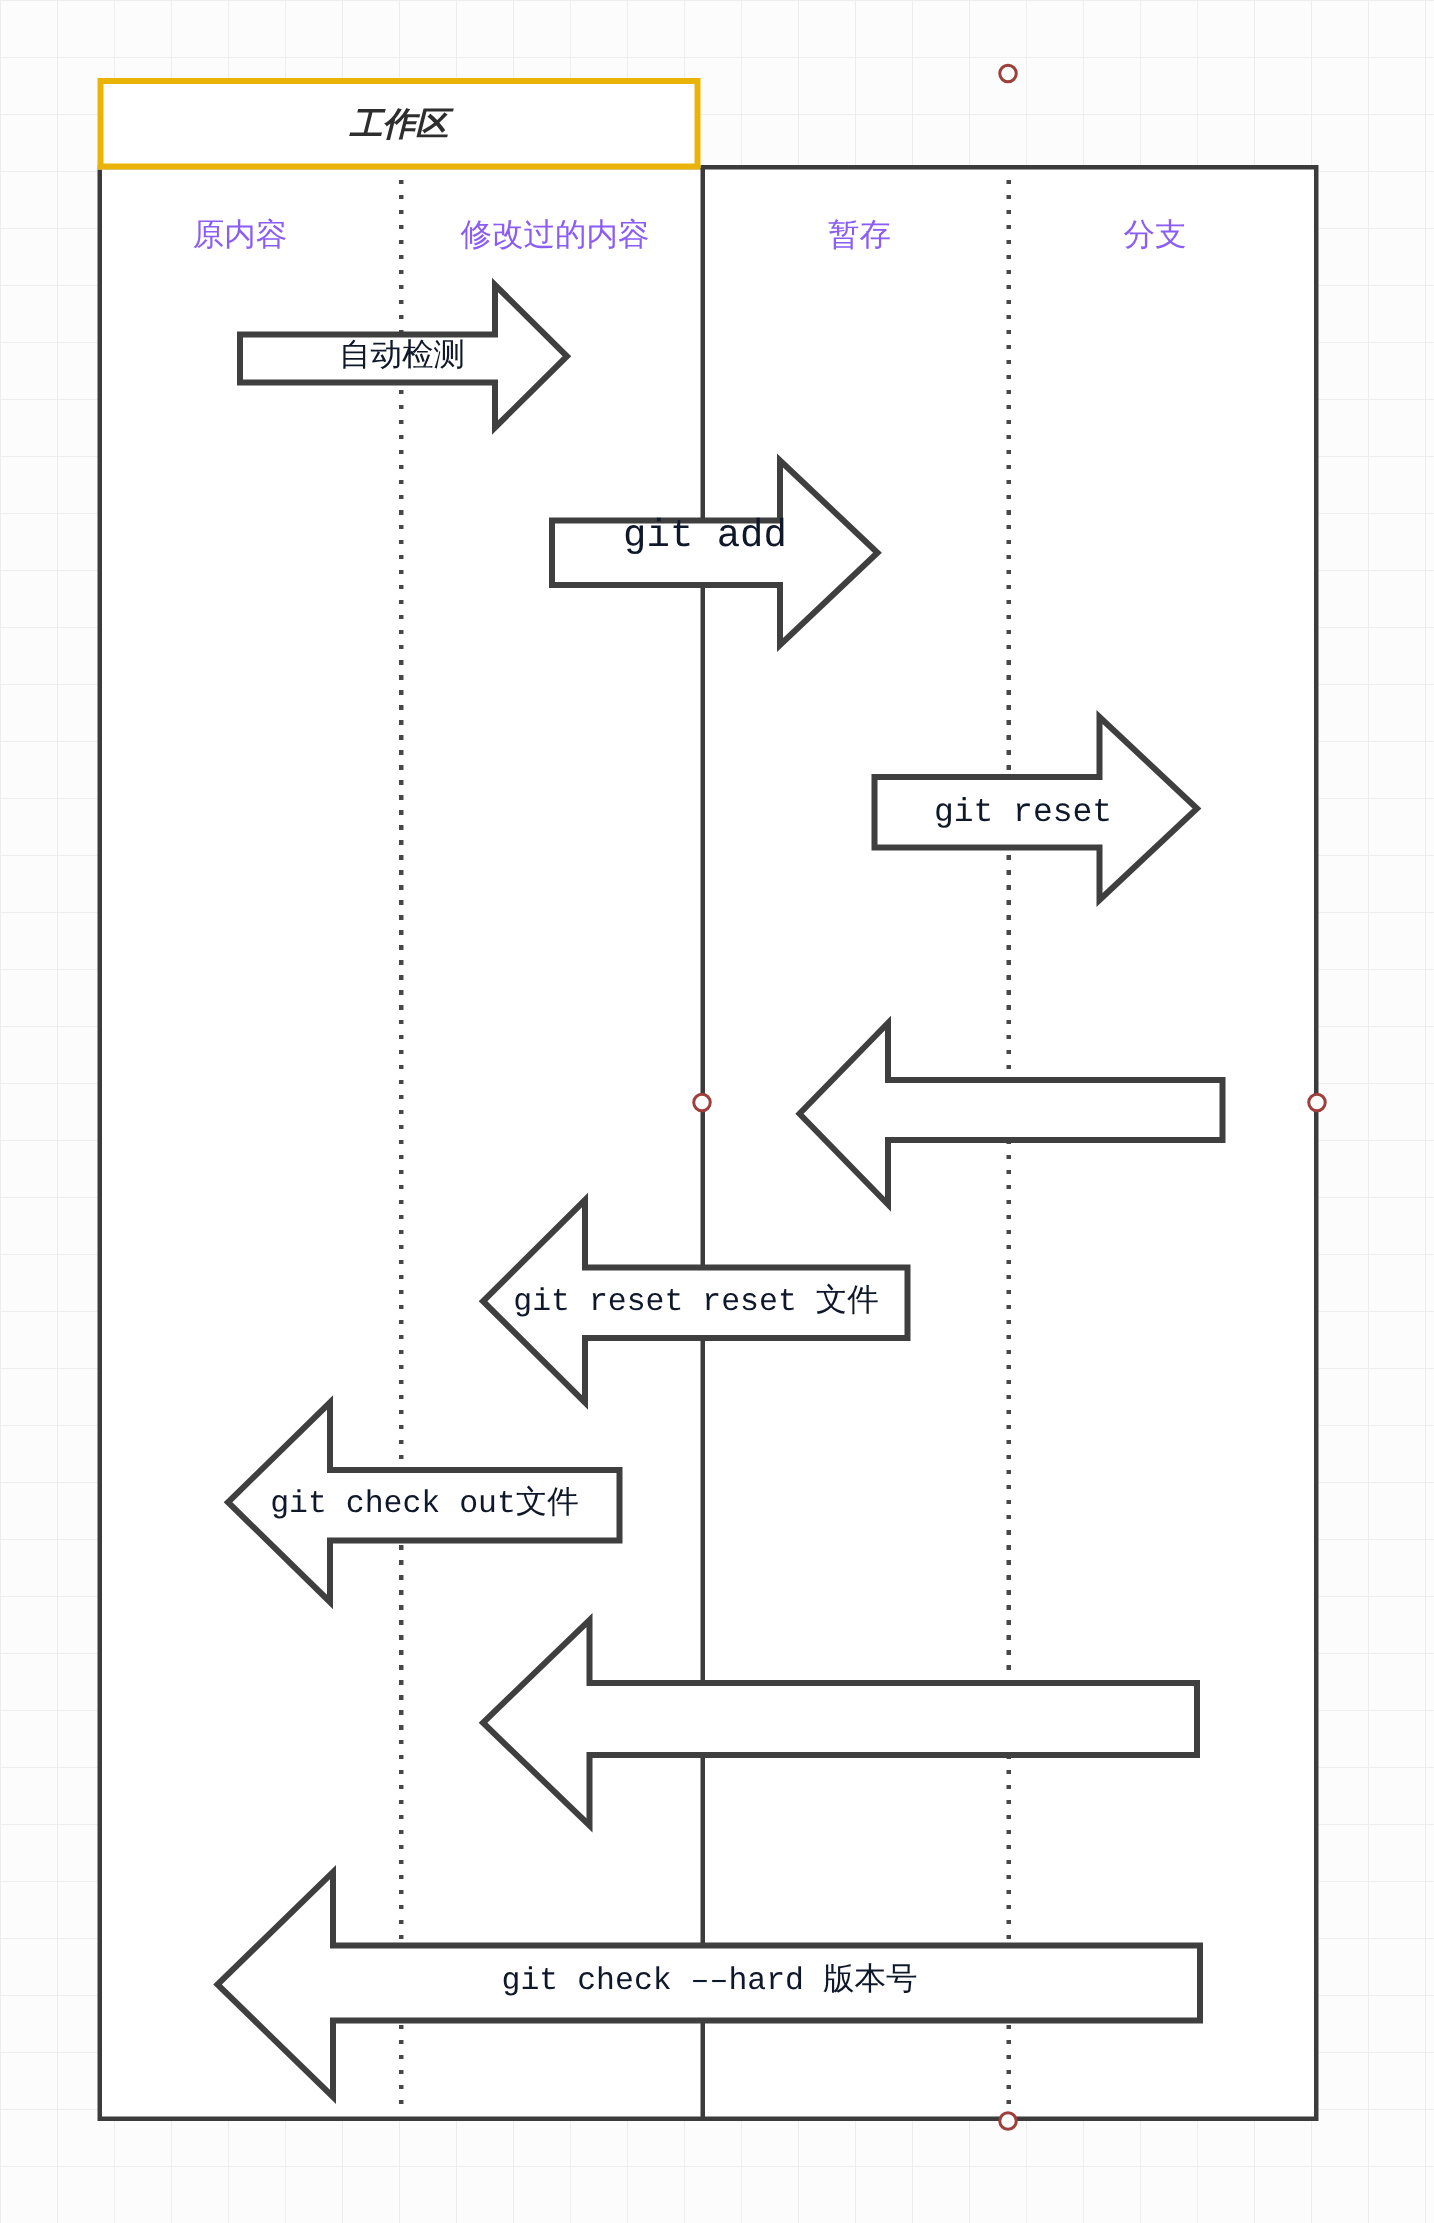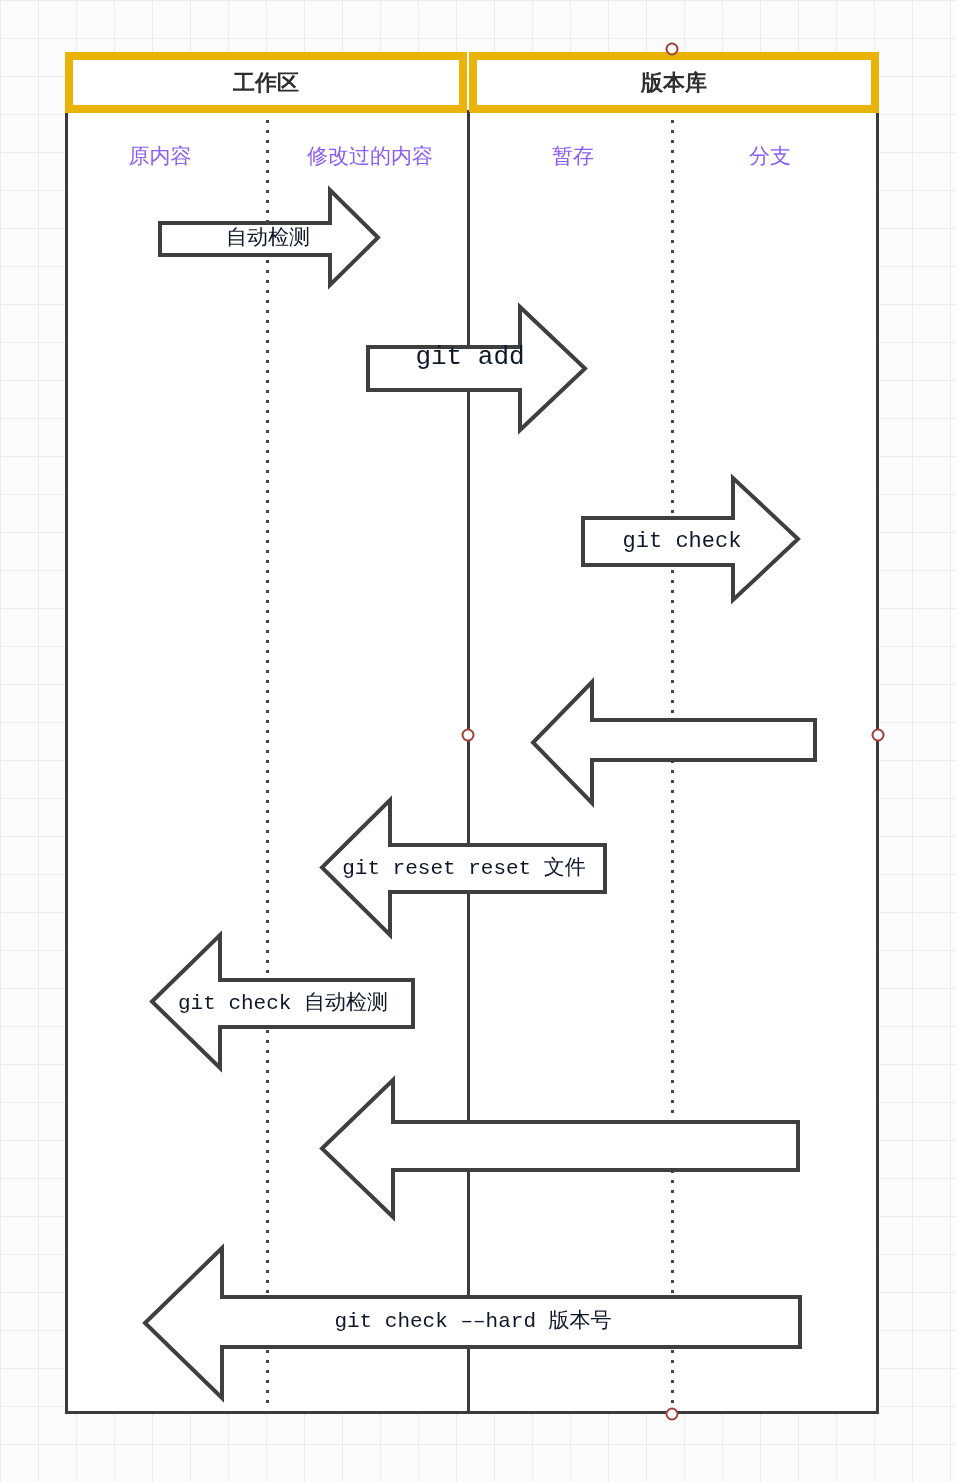--- a/index.html
+++ b/index.html
@@ -9,24 +9,25 @@
     font-family:"Liberation Sans","DejaVu Sans",sans-serif;
     background-color:#fcfcfc;
     background-image:
       linear-gradient(#ededed 1px, transparent 1px),
       linear-gradient(90deg, #ededed 1px, transparent 1px);
     background-size:38px 38px;
     overflow:hidden;
   }
   .abs{position:absolute;box-sizing:border-box;}
   .header-box{
-    background:#fff;border:8px solid #eab308;
+    background:#fff;border:4px solid #eab308;
     display:flex;align-items:center;justify-content:center;
     font-weight:bold;font-size:22px;color:#2e2e2e;
     z-index:2;
+    font-style:italic;
   }
   .body-box{
     background:#fff;border:3px solid #3b3b3b;z-index:1;
   }
   .vline{background:#3b3b3b;width:3px;z-index:2;}
   .dotline{
     width:3px;z-index:2;
     background-image:repeating-linear-gradient(to bottom,#474747 0 3px,transparent 3px 10px);
   }
   .col-label{
@@ -49,23 +50,20 @@
 </head>
 <body>
 
 <div class="abs" style="left:0;top:0;width:956px;height:1482px;">
 
   <div class="abs body-box" style="left:65px;top:110px;width:814px;height:1304px;"></div>
 
   <div class="abs header-box" style="left:65px;top:52px;width:402px;height:61px;">
     <span>工作区</span>
   </div>
-  <div class="abs header-box" style="left:469px;top:52px;width:410px;height:61px;">
-    <span>版本库</span>
-  </div>
 
   <div class="abs vline" style="left:467px;top:112px;height:1300px;"></div>
 
   <div class="abs dotline" style="left:266px;top:120px;height:1290px;"></div>
   <div class="abs dotline" style="left:671px;top:120px;height:1290px;"></div>
 
   <div class="abs col-label" style="left:160px;top:142px;">原内容</div>
   <div class="abs col-label" style="left:370px;top:142px;">修改过的内容</div>
   <div class="abs col-label" style="left:573px;top:142px;">暂存</div>
   <div class="abs col-label" style="left:770px;top:142px;">分支</div>
@@ -82,41 +80,41 @@
       <polygon points="0,40 152,40 152,0 217,61.5 152,123 152,83 0,83"></polygon>
     </svg>
   </div>
   <div class="abs arrow-label" style="left:470px;top:336px;height:43px;line-height:43px;font-size:26px;">git add</div>
 
   <div class="abs arrow" style="left:583px;top:478px;width:215px;height:122px;">
     <svg width="215" height="122" viewBox="0 0 215 122">
       <polygon points="0,40 150,40 150,0 215,61 150,122 150,87 0,87"></polygon>
     </svg>
   </div>
-  <div class="abs arrow-label" style="left:682px;top:518px;height:47px;line-height:47px;font-size:22px;">git check</div>
+  <div class="abs arrow-label" style="left:682px;top:518px;height:47px;line-height:47px;font-size:22px;">git reset</div>
 
   <div class="abs arrow" style="left:533px;top:682px;width:282px;height:121px;">
     <svg width="282" height="121" viewBox="0 0 282 121">
       <polygon points="282,38 59,38 59,0 0,60.5 59,121 59,78 282,78"></polygon>
     </svg>
   </div>
 
   <div class="abs arrow" style="left:322px;top:800px;width:283px;height:135px;">
     <svg width="283" height="135" viewBox="0 0 283 135">
       <polygon points="283,45 68,45 68,0 0,67.5 68,135 68,92 283,92"></polygon>
     </svg>
   </div>
   <div class="abs arrow-label" style="left:464px;top:845px;height:47px;line-height:47px;">git reset reset 文件</div>
 
   <div class="abs arrow" style="left:152px;top:935px;width:261px;height:133px;">
     <svg width="261" height="133" viewBox="0 0 261 133">
       <polygon points="261,45 68,45 68,0 0,66.5 68,133 68,92 261,92"></polygon>
     </svg>
   </div>
-  <div class="abs arrow-label" style="left:283px;top:980px;height:47px;line-height:47px;">git check 自动检测</div>
+  <div class="abs arrow-label" style="left:283px;top:980px;height:47px;line-height:47px;">git check out文件</div>
 
   <div class="abs arrow" style="left:322px;top:1080px;width:476px;height:137px;">
     <svg width="476" height="137" viewBox="0 0 476 137">
       <polygon points="476,42 71,42 71,0 0,68.5 71,137 71,90 476,90"></polygon>
     </svg>
   </div>
 
   <div class="abs arrow" style="left:145px;top:1248px;width:655px;height:150px;">
     <svg width="655" height="150" viewBox="0 0 655 150">
       <polygon points="655,49 77,49 77,0 0,75 77,150 77,99 655,99"></polygon>

